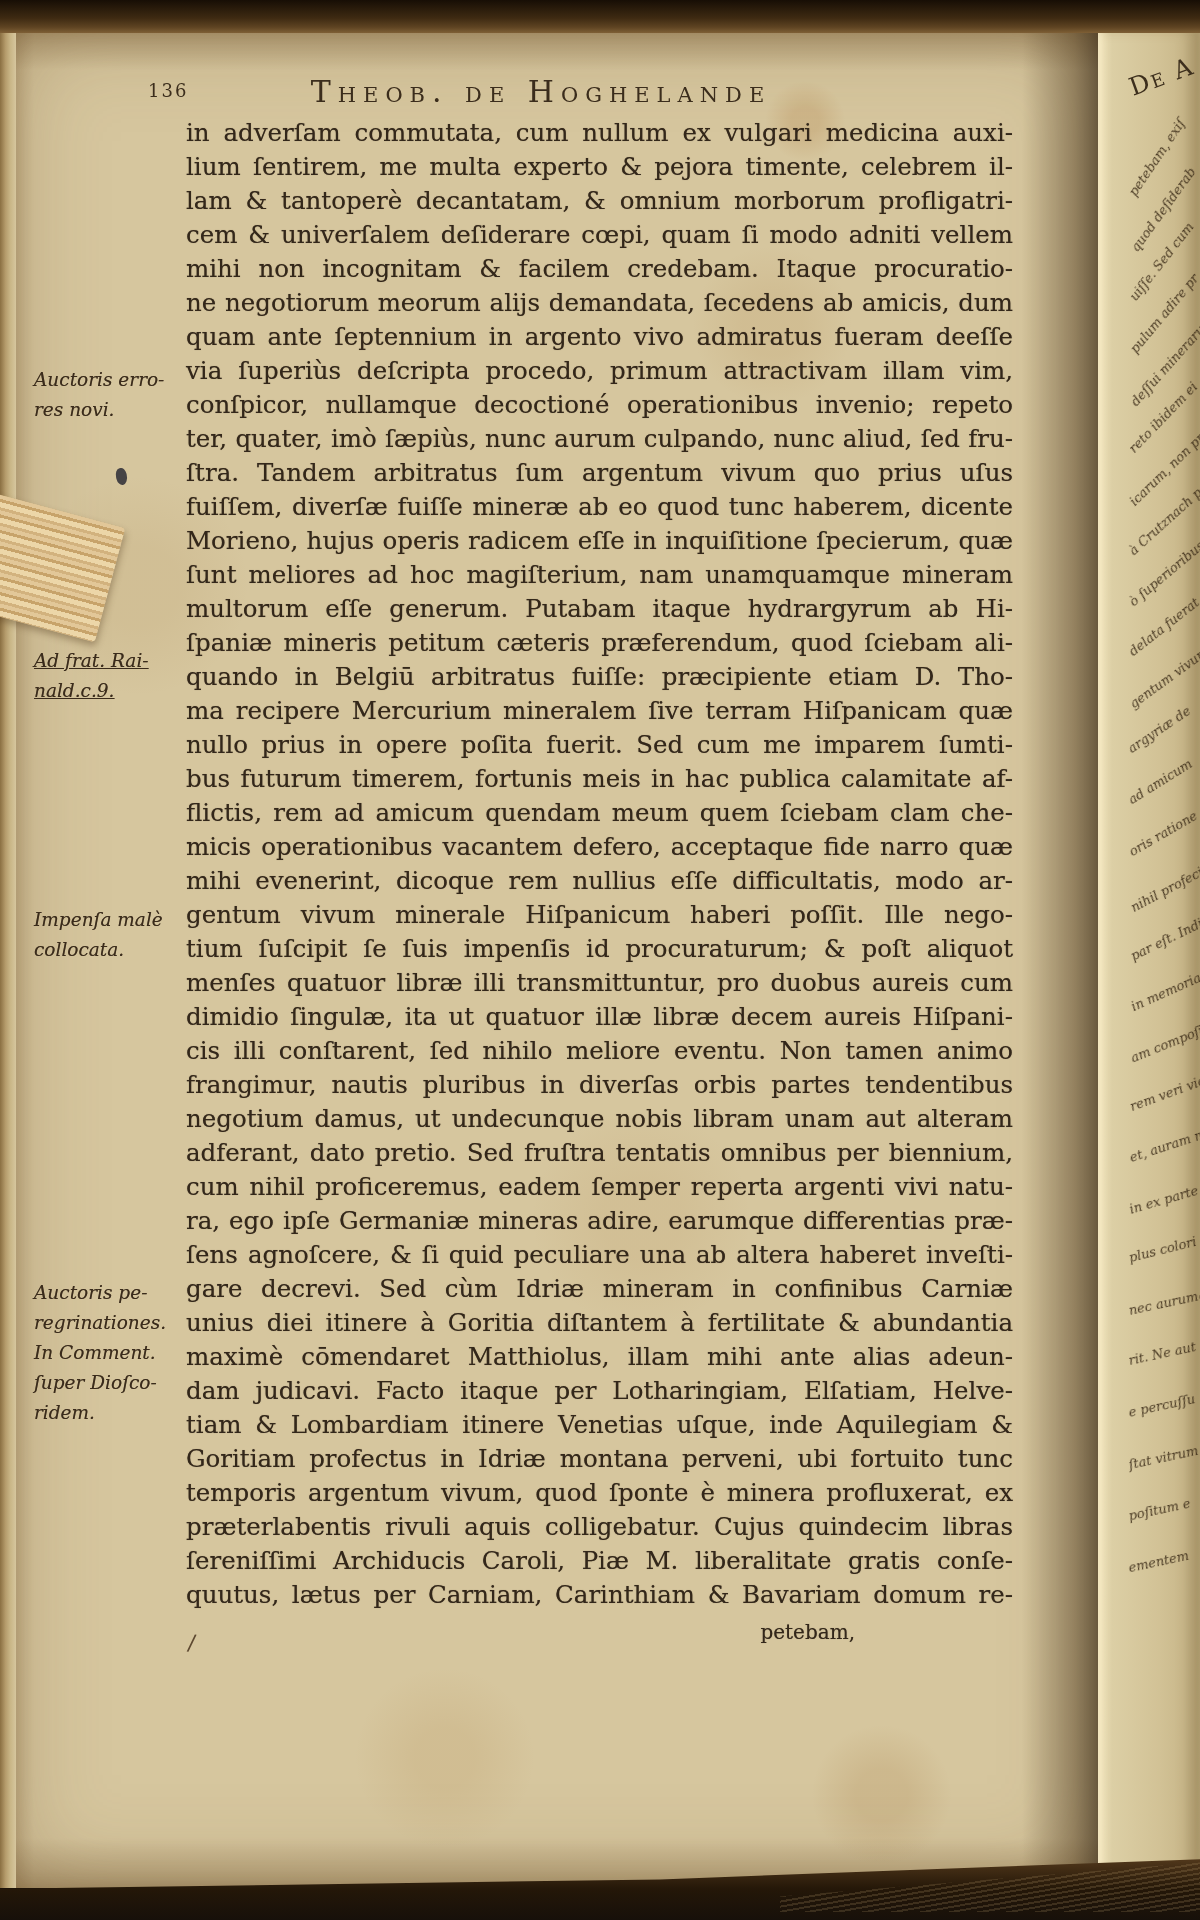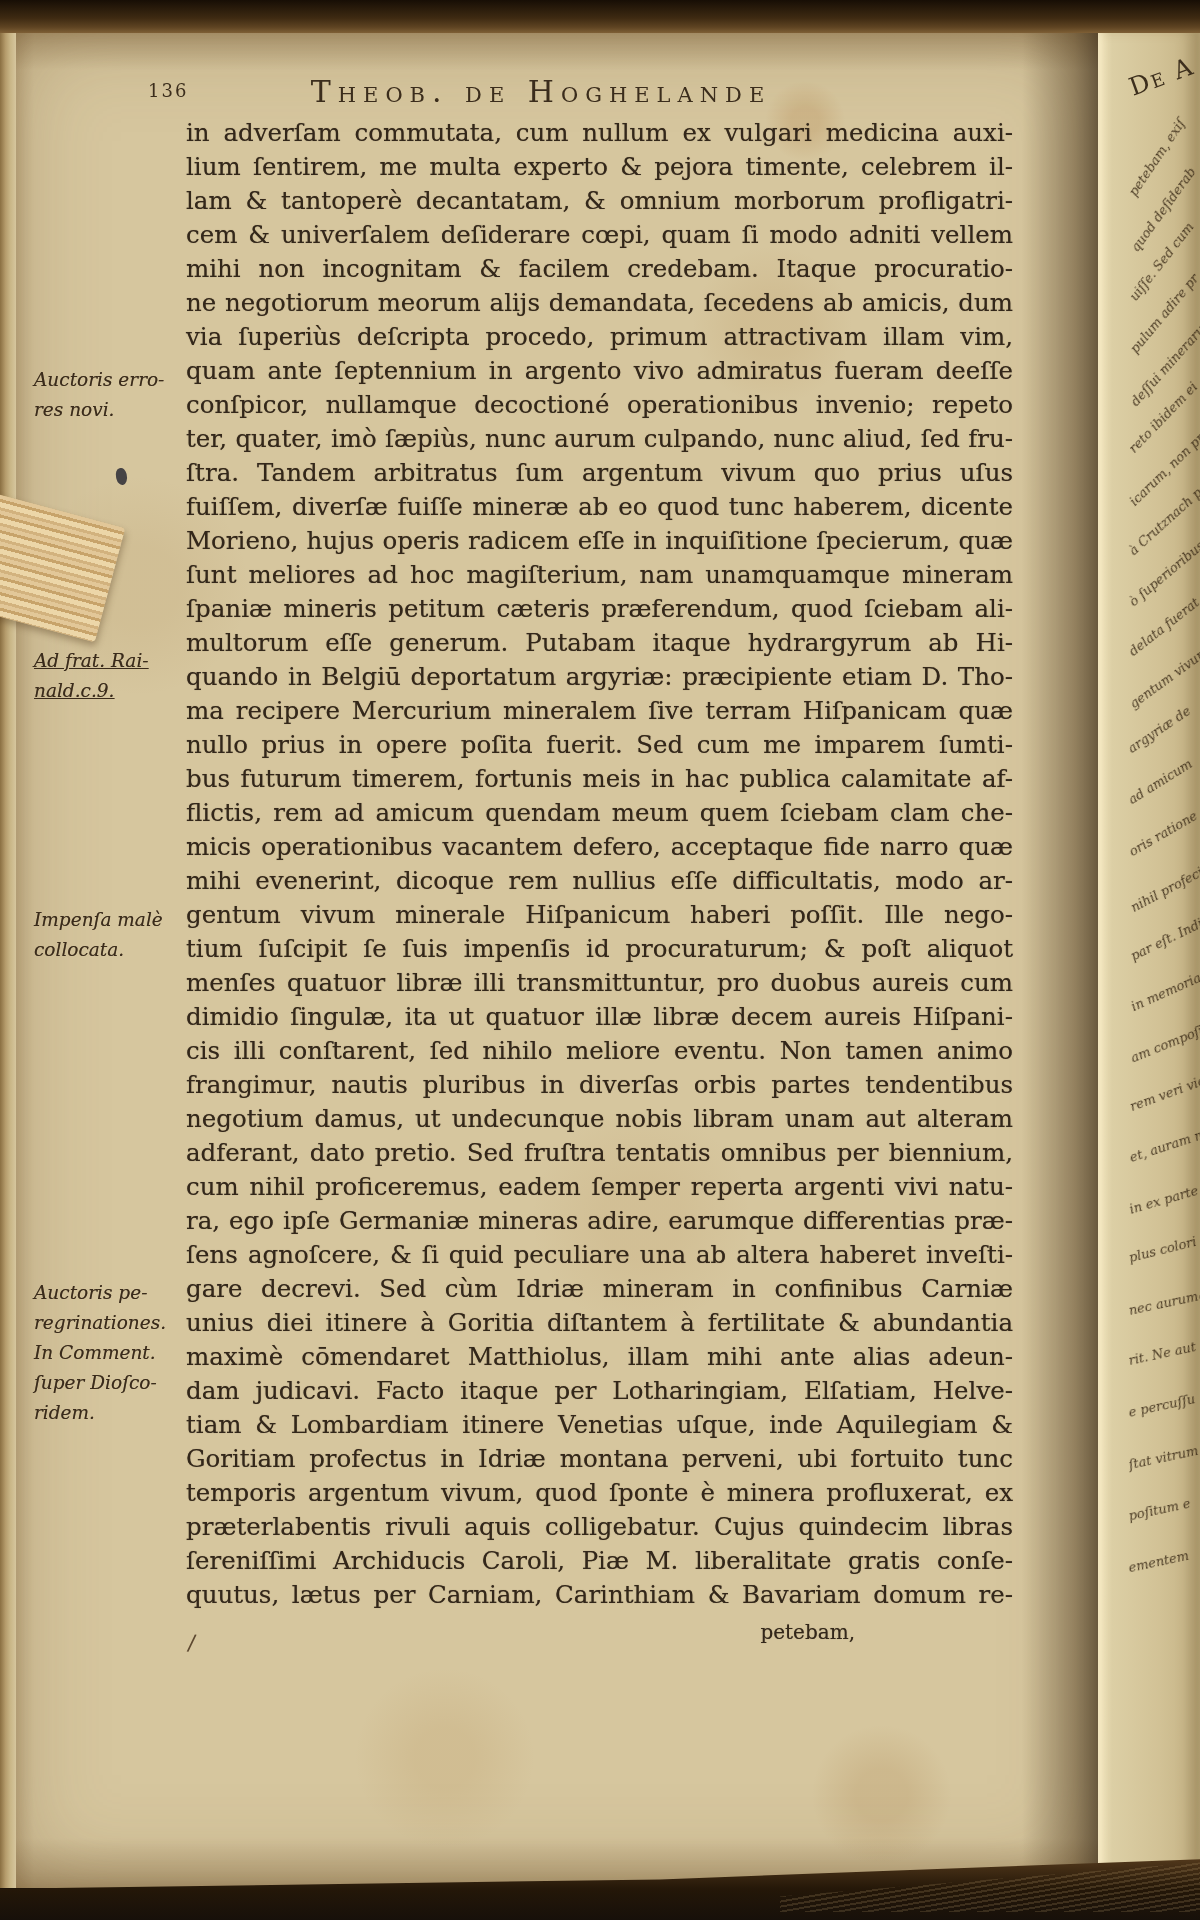--- a/index.html
+++ b/index.html
@@ -90,31 +90,31 @@
   <div class="pagenum">136</div>
   <div class="runhead">Theob. de Hoghelande</div>
 
   <div class="body-text" id="body-text">
       <div class="bline">in adverſam commutata, cum nullum ex vulgari medicina auxi-</div>
       <div class="bline">lium ſentirem, me multa experto &amp; pejora timente, celebrem il-</div>
       <div class="bline">lam &amp; tantoperè decantatam, &amp; omnium morborum profligatri-</div>
       <div class="bline">cem &amp; univerſalem deſiderare cœpi, quam ſi modo adniti vellem</div>
       <div class="bline">mihi non incognitam &amp; facilem credebam. Itaque procuratio-</div>
       <div class="bline">ne negotiorum meorum alijs demandata, ſecedens ab amicis, dum</div>
+      <div class="bline">quam ante ſeptennium in argento vivo admiratus fueram deeſſe</div>
       <div class="bline">via ſuperiùs deſcripta procedo, primum attractivam illam vim,</div>
-      <div class="bline">quam ante ſeptennium in argento vivo admiratus fueram deeſſe</div>
       <div class="bline">conſpicor, nullamque decoctioné operationibus invenio; repeto</div>
       <div class="bline">ter, quater, imò ſæpiùs, nunc aurum culpando, nunc aliud, ſed fru-</div>
       <div class="bline">ſtra. Tandem arbitratus ſum argentum vivum quo prius uſus</div>
       <div class="bline">fuiſſem, diverſæ fuiſſe mineræ ab eo quod tunc haberem, dicente</div>
       <div class="bline">Morieno, hujus operis radicem eſſe in inquiſitione ſpecierum, quæ</div>
       <div class="bline">ſunt meliores ad hoc magiſterium, nam unamquamque mineram</div>
+      <div class="bline">multorum eſſe generum. Putabam itaque hydrargyrum ab Hi-</div>
       <div class="bline">ſpaniæ mineris petitum cæteris præferendum, quod ſciebam ali-</div>
-      <div class="bline">multorum eſſe generum. Putabam itaque hydrargyrum ab Hi-</div>
-      <div class="bline">quando in Belgiū deportatum argyriæ: præcipiente etiam D. Tho-</div>
+      <div class="bline">quando in Belgiū arbitratus fuiſſe: præcipiente etiam D. Tho-</div>
       <div class="bline">ma recipere Mercurium mineralem ſive terram Hiſpanicam quæ</div>
       <div class="bline">nullo prius in opere poſita fuerit. Sed cum me imparem ſumti-</div>
       <div class="bline">bus futurum timerem, fortunis meis in hac publica calamitate af-</div>
       <div class="bline">flictis, rem ad amicum quendam meum quem ſciebam clam che-</div>
       <div class="bline">micis operationibus vacantem defero, acceptaque fide narro quæ</div>
       <div class="bline">mihi evenerint, dicoque rem nullius eſſe difficultatis, modo ar-</div>
       <div class="bline">gentum vivum minerale Hiſpanicum haberi poſſit. Ille nego-</div>
       <div class="bline">tium ſuſcipit ſe ſuis impenſis id procuraturum; &amp; poſt aliquot</div>
       <div class="bline">menſes quatuor libræ illi transmittuntur, pro duobus aureis cum</div>
       <div class="bline">dimidio ſingulæ, ita ut quatuor illæ libræ decem aureis Hiſpani-</div>

